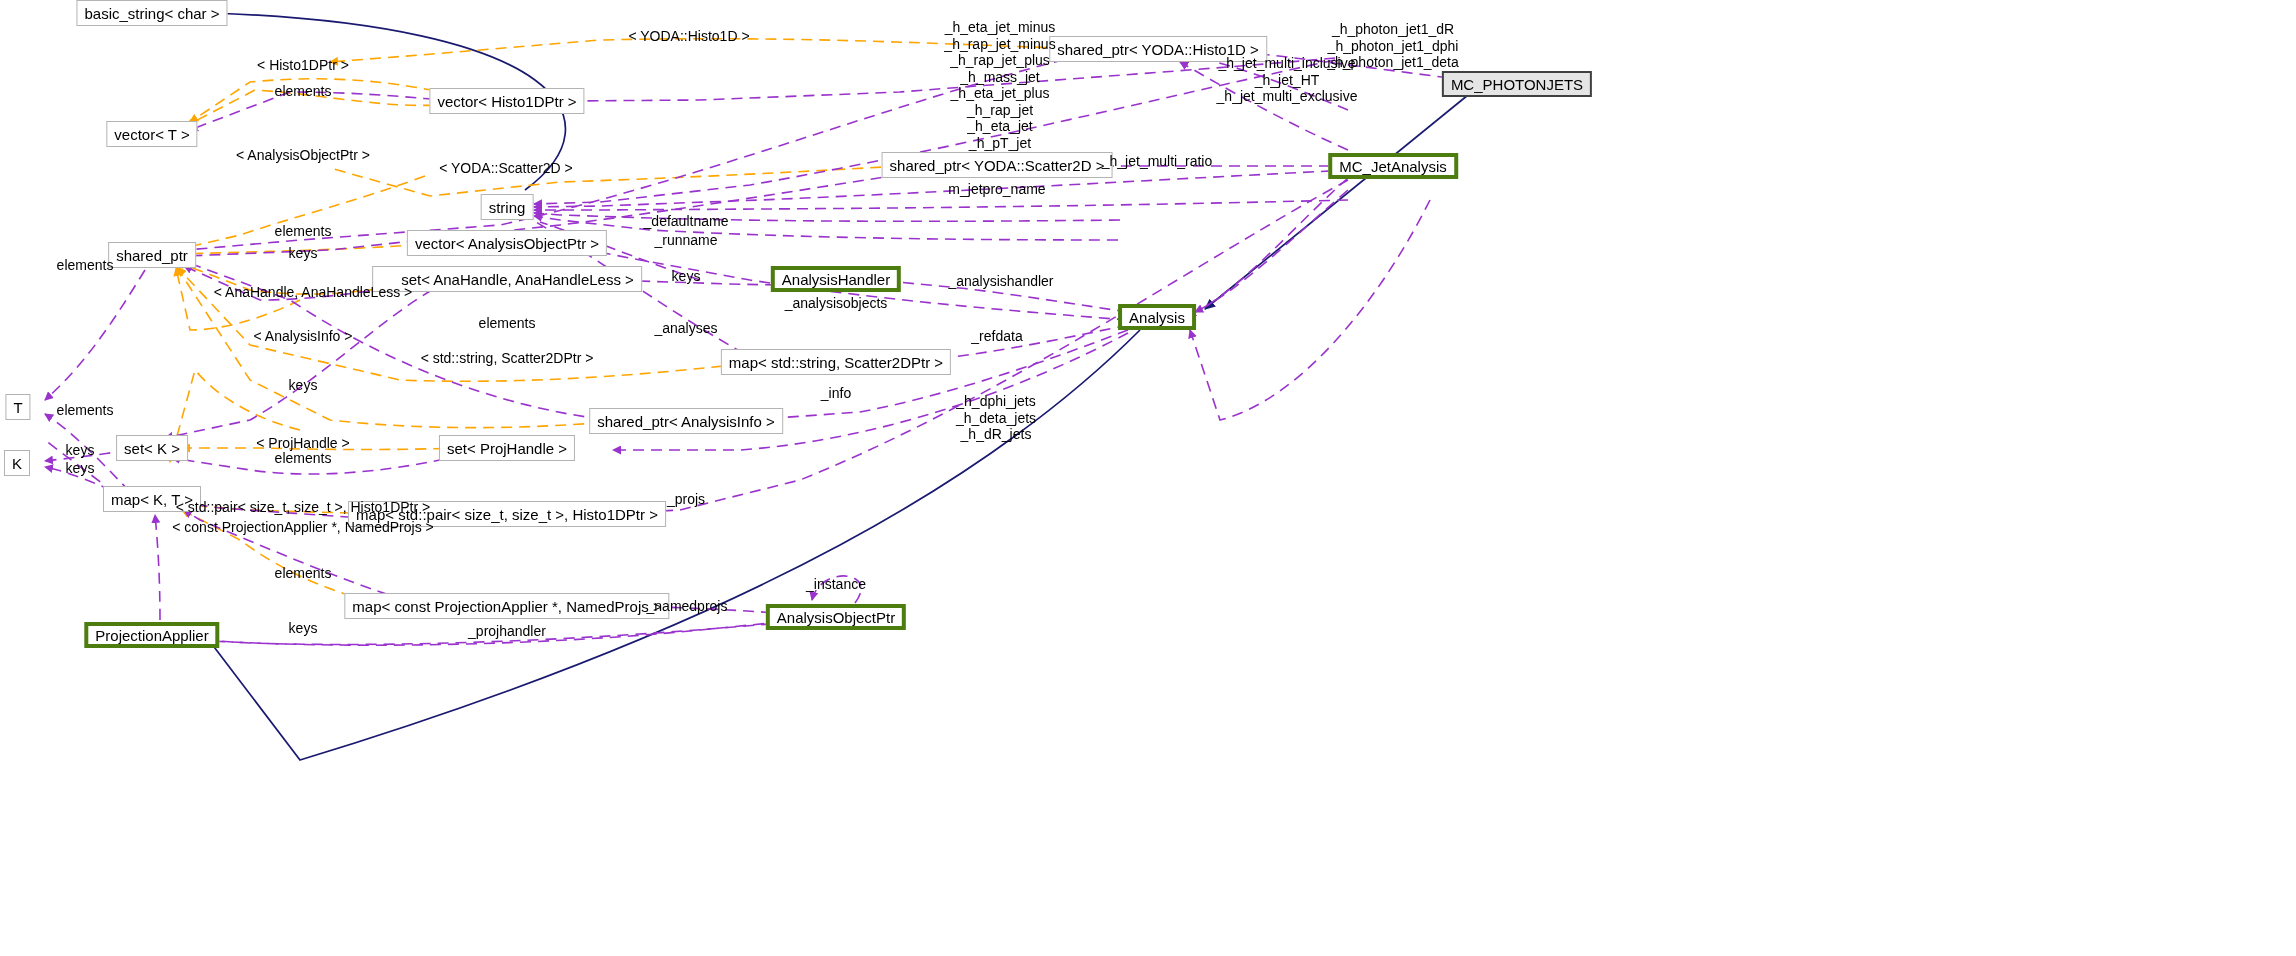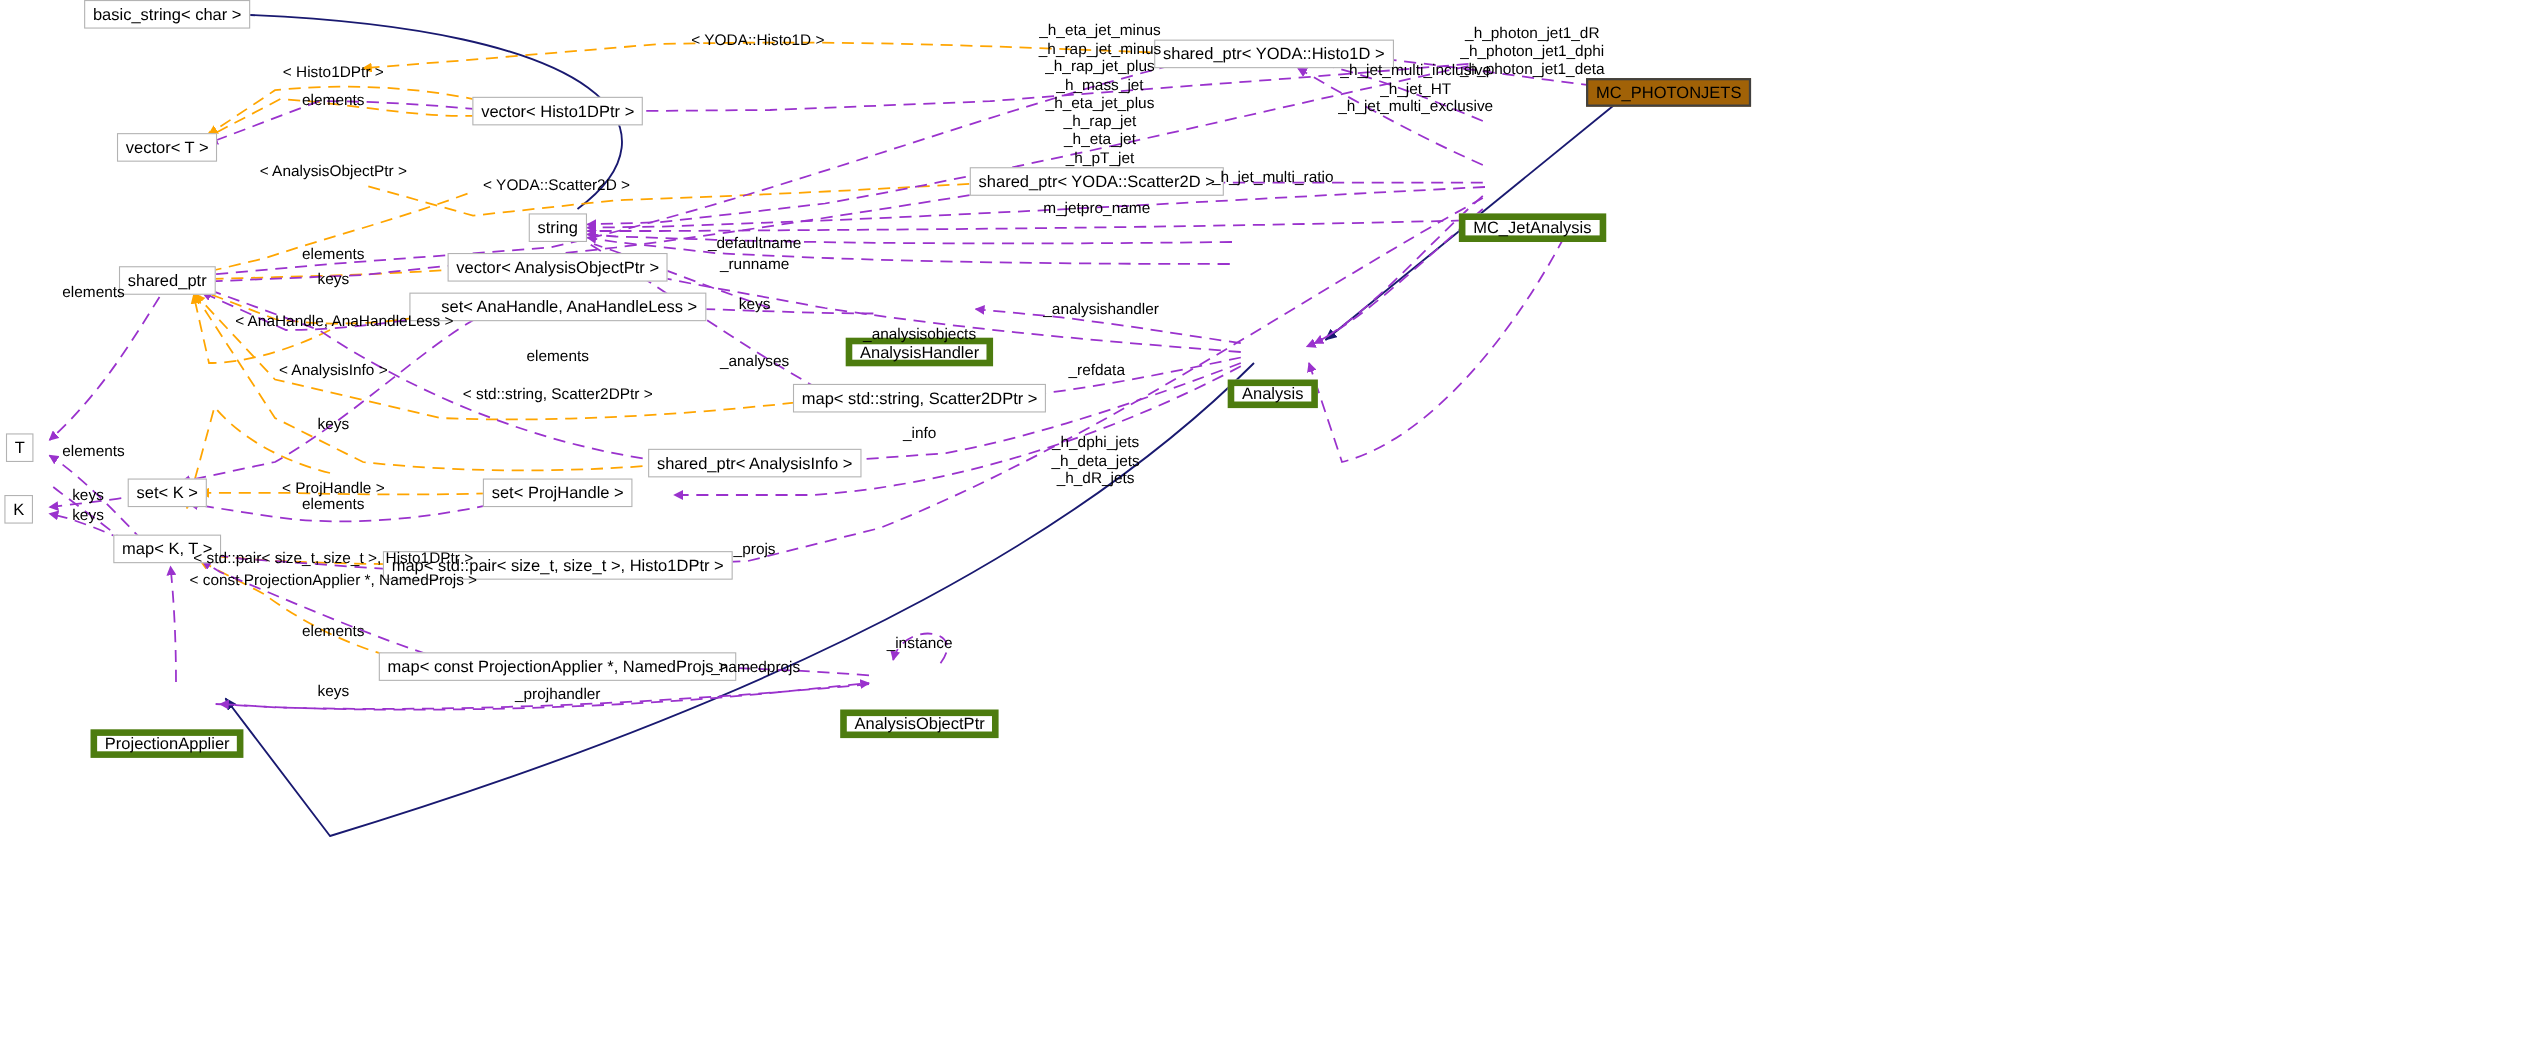--- a/index.html
+++ b/index.html
@@ -34,26 +34,25 @@
     font-size: 15px;
     color: #000000;
     background: #ffffff;
     border: 1px solid #b3b3b3;
     line-height: 1;
     padding: 0 7px;
     height: 26px;
     transform: translate(-50%, -50%);
   }
   .node.solid {
-    border: 6px solid #4d7c0f;
-    margin-top: 41px;
+    border: 4px solid #4d7c0f;
   }
   .node.current {
     border: 2px solid #404040;
-    background: #a16207;
+    background: #e5e5e5;
   }
   .edge-label {
     position: absolute;
     font-size: 14px;
     color: #000000;
     white-space: pre;
     line-height: 1.18;
     text-align: center;
     transform: translate(-50%, -50%);
     background: transparent;

